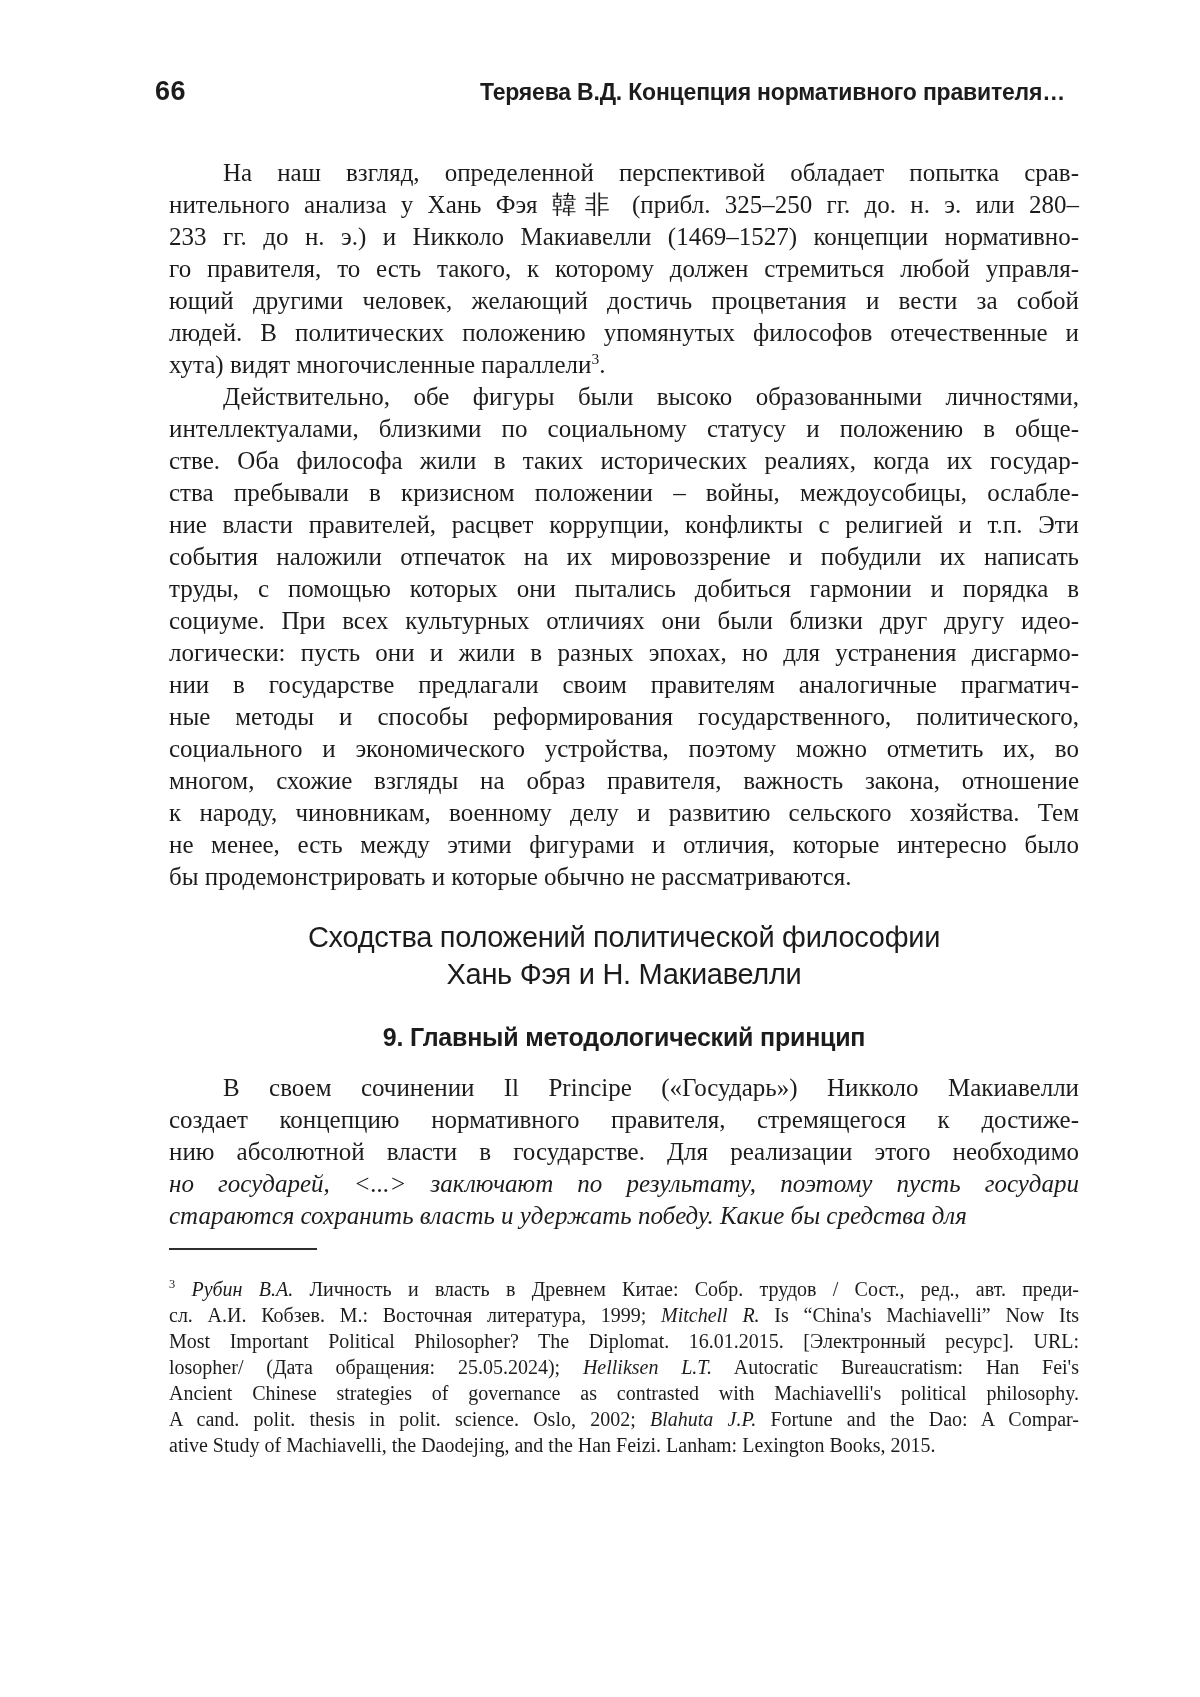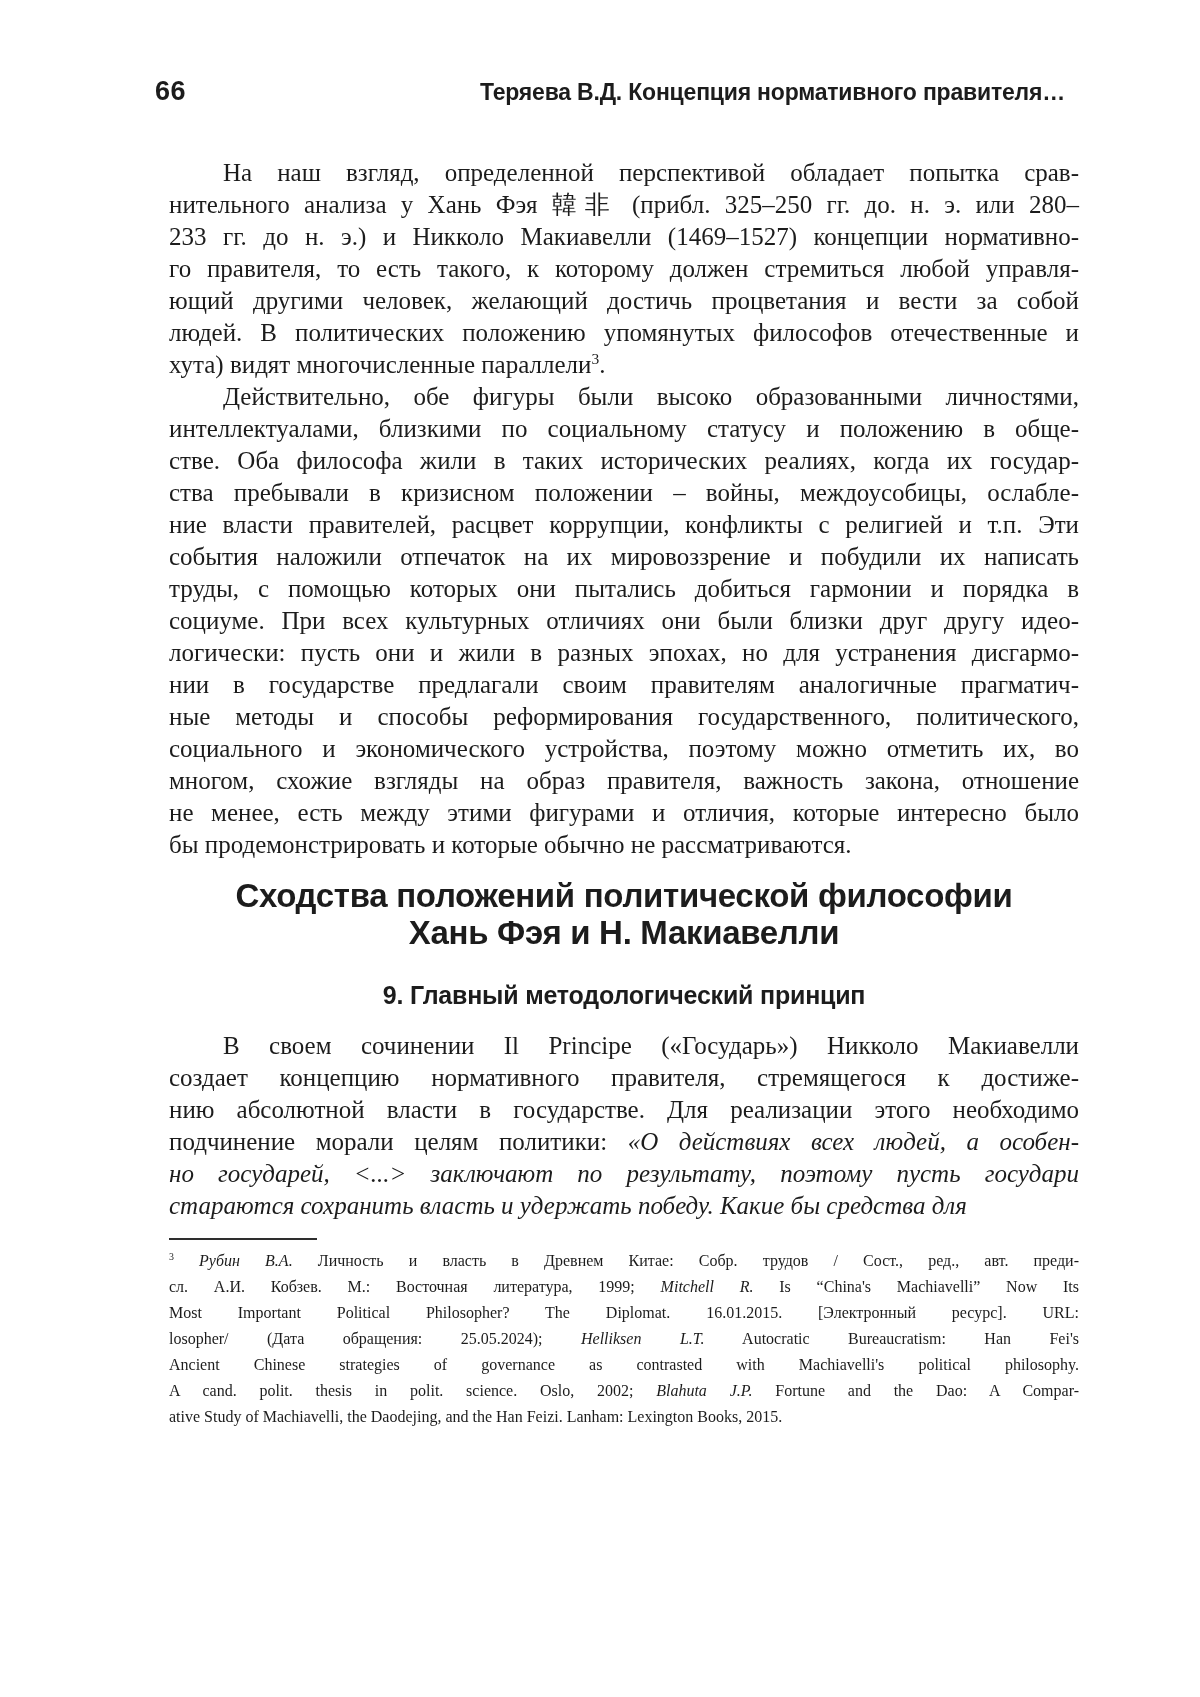--- a/index.html
+++ b/index.html
@@ -41,24 +41,24 @@
     text-align: justify;
     text-align-last: justify;
     white-space: normal;
   }
   .line.last  { text-align-last: left; }
   .line.first { text-indent: 54px; }
   .line em    { font-style: italic; }
   .line sup   { font-size: 0.62em; vertical-align: super; line-height: 0; }
 
   .section-heading {
-    margin-top: 16px;
+    margin-top: 26px;
     font-family: "Liberation Sans", sans-serif;
-    font-weight: 700;
-    font-size: 33px;
+    font-weight: 400;
+    font-size: 29px;
     line-height: 37px;
     text-align: center;
     letter-spacing: -0.3px;
   }
   .subsection-heading {
     margin-top: 28px;
     font-family: "Liberation Sans", sans-serif;
     font-weight: 600;
     font-size: 25px;
     line-height: 33px;
@@ -68,22 +68,22 @@
   .subsection-heading + .paragraph { margin-top: 18px; }
 
   
   .footnote-rule {
     margin-top: 16px;
     width: 148px;
     height: 0;
     border-top: 2px solid #2e2e2e;
   }
   .footnote {
-    margin-top: 8px;
-    font-size: 16px;
+    margin-top: 26px;
+    font-size: 20px;
     line-height: 26px;
   }
   .footnote .line { text-align: justify; text-align-last: justify; }
   .footnote .line.last { text-align-last: left; }
 </style>
 </head>
 <body>
 
 <div class="page">
   <header class="page-header">
@@ -108,33 +108,33 @@
         <div class="line"><span>ства пребывали в кризисном положении – войны, междоусобицы, ослабле-</span></div>
         <div class="line"><span>ние власти правителей, расцвет коррупции, конфликты с религией и т.п. Эти</span></div>
         <div class="line"><span>события наложили отпечаток на их мировоззрение и побудили их написать</span></div>
         <div class="line"><span>труды, с помощью которых они пытались добиться гармонии и порядка в</span></div>
         <div class="line"><span>социуме. При всех культурных отличиях они были близки друг другу идео-</span></div>
         <div class="line"><span>логически: пусть они и жили в разных эпохах, но для устранения дисгармо-</span></div>
         <div class="line"><span>нии в государстве предлагали своим правителям аналогичные прагматич-</span></div>
         <div class="line"><span>ные методы и способы реформирования государственного, политического,</span></div>
         <div class="line"><span>социального и экономического устройства, поэтому можно отметить их, во</span></div>
         <div class="line"><span>многом, схожие взгляды на образ правителя, важность закона, отношение</span></div>
+        <div class="line"><span>к народу, чиновникам, военному делу и развитию сельского хозяйства. Тем</span></div>
         <div class="line"><span>не менее, есть между этими фигурами и отличия, которые интересно было</span></div>
         <div class="line last"><span>бы продемонстрировать и которые обычно не рассматриваются.</span></div>
       </div>
       <div class="section-heading">
         <div class="heading-line">Сходства положений политической философии</div>
         <div class="heading-line">Хань Фэя и Н. Макиавелли</div>
       </div>
       <div class="subsection-heading">9. Главный методологический принцип</div>
       <div class="paragraph">
         <div class="line first"><span>В своем сочинении Il Principe («Государь») Никколо Макиавелли</span></div>
         <div class="line"><span>создает концепцию нормативного правителя, стремящегося к достиже-</span></div>
         <div class="line"><span>нию абсолютной власти в государстве. Для реализации этого необходимо</span></div>
-        <div class="line"><span>подчинение морали целям политики: </span><em>«О действиях всех людей, а особен-</em></div>
         <div class="line"><em>но государей, &lt;...&gt; заключают по результату, поэтому пусть государи</em></div>
         <div class="line last"><em>стараются сохранить власть и удержать победу. Какие бы средства для</em></div>
       </div>
       <div class="footnote-rule"></div>
       <div class="footnote">
         <div class="line"><sup>3</sup><span> </span><em>Рубин В.А.</em><span> Личность и власть в Древнем Китае: Собр. трудов / Сост., ред., авт. преди-</span></div>
         <div class="line"><span>сл. А.И. Кобзев. М.: Восточная литература, 1999; </span><em>Mitchell R.</em><span> Is “China's Machiavelli” Now Its</span></div>
         <div class="line"><span>Most Important Political Philosopher? The Diplomat. 16.01.2015. [Электронный ресурс]. URL:</span></div>
         <div class="line"><span>losopher/ (Дата обращения: 25.05.2024); </span><em>Helliksen L.T.</em><span> Autocratic Bureaucratism: Han Fei's</span></div>
         <div class="line"><span>Ancient Chinese strategies of governance as contrasted with Machiavelli's political philosophy.</span></div>

